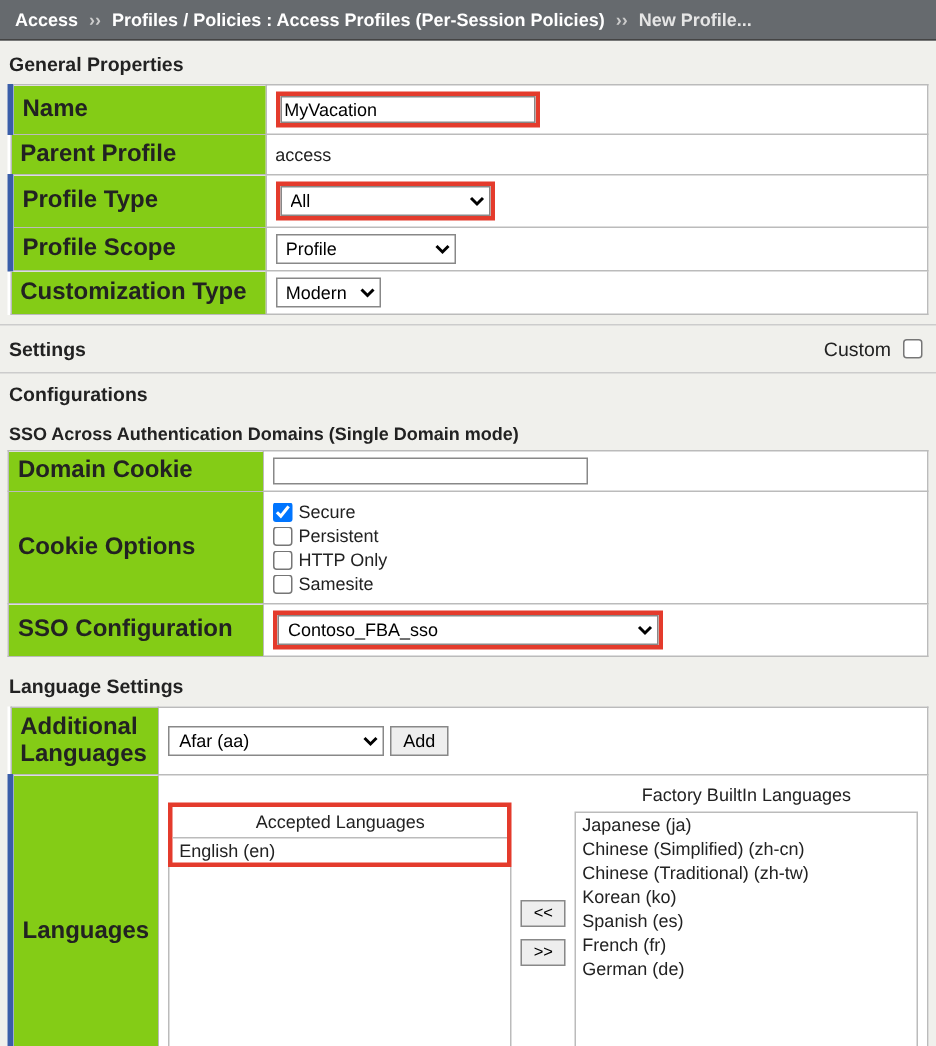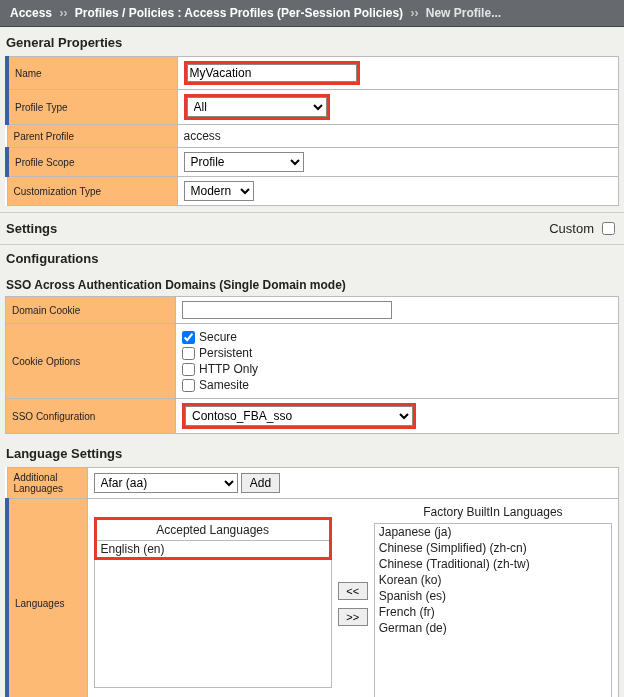--- a/index.html
+++ b/index.html
@@ -44,24 +44,25 @@
     border-collapse: collapse;
     border: 1px solid #bbb;
     background: #fff;
   }
   table.form td {
     border: 1px solid #bbb;
     padding: 4px 6px;
     vertical-align: middle;
   }
   table.form td.label {
-    background: #fdba74;
+    background: #84cc16;
     width: 170px;
-    font-size: 10px;
+    font-size: 16px;
     position: relative;
+    font-weight: bold;
   }
   
   td.label.accent { border-left: 4px solid #3a5ea8; }
   td.value { background: #fff; }
   input[type=text], select {
     font-family: inherit;
     font-size: 12px;
     padding: 1px 2px;
     border: 1px solid #888;
     background: #fff;
@@ -128,32 +129,32 @@
   <tbody>
       <tr>
     <td class="label accent">Name</td>
     <td class="value">
       <span class="hilite-red-wrap">
         <input type="text" style="width: 170px;" value="MyVacation">
       </span>
     </td>
   </tr>
   <tr>
+    <td class="label">Parent Profile</td>
+    <td class="value">access</td>
+  </tr>
+  <tr>
     <td class="label accent">Profile Type</td>
     <td class="value">
       <span class="hilite-red-wrap">
         <select style="width:140px;">
           <option>All</option>
         </select>
       </span>
     </td>
-  </tr>
-  <tr>
-    <td class="label">Parent Profile</td>
-    <td class="value">access</td>
   </tr>
   <tr>
     <td class="label accent">Profile Scope</td>
     <td class="value">
       <select style="width:120px;">
         <option>Profile</option>
       </select>
     </td>
   </tr>
   <tr>
@@ -205,21 +206,21 @@
       <div class="cb-row">
             <input type="checkbox" style="">
             <span>Samesite</span>
           </div>
     </td>
   </tr>
   <tr>
     <td class="label">SSO Configuration</td>
     <td class="value">
       <span class="hilite-red-wrap">
-        <select style="width:228px;">
+        <select style="width:254px;">
           <option>Contoso_FBA_sso</option>
         </select>
       </span>
     </td>
   </tr>
 </tbody>
   </table>
 
 <div class="section-title" style="padding-top:6px;">Language Settings</div>
 

